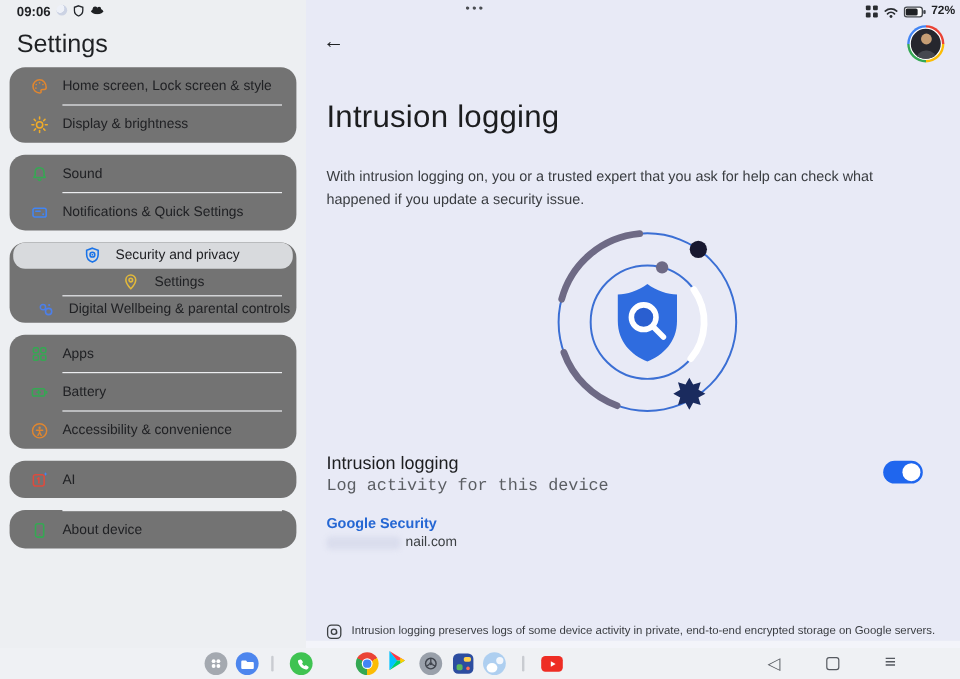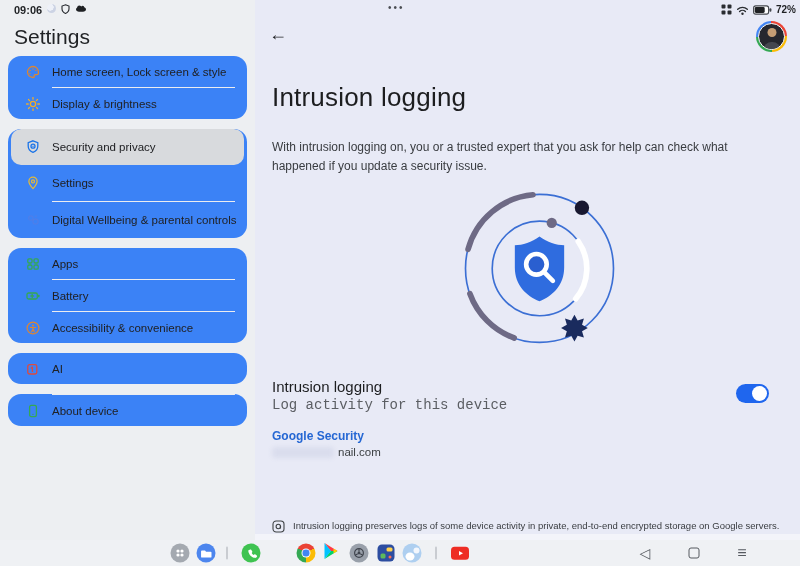--- a/index.html
+++ b/index.html
@@ -6,23 +6,23 @@
   html,body { width:800px; height:566px; overflow:hidden; }
   body { font-family:"Liberation Sans","DejaVu Sans",sans-serif; background:#e8eaf6; position:relative; }
   .screen { position:absolute; inset:0; width:800px; height:566px; }
 
   
   .sidebar { position:absolute; left:0; top:0; width:255px; height:540px; background:#edeff2; }
   .statusL { position:absolute; left:14px; top:4px; display:flex; align-items:flex-start; gap:5px; font-size:11px; font-weight:700; color:#1f2124; }
   .moon-dot { width:9px; height:9px; border-radius:50%; background:radial-gradient(circle at 35% 35%, #eef1f8 0 40%, #ccd3e4 45%); }
   .sidebar-title { position:absolute; left:14px; top:25px; font-size:21px; font-weight:400; color:#1f2124;text-align:right; }
   .cards { position:absolute; left:8px; top:56px; width:239px; }
-  .card { background:#3b82f6; border-radius:13px; margin-bottom:10px; overflow:hidden; }
+  .card { background:#737373; border-radius:13px; margin-bottom:10px; overflow:hidden; }
   .item { display:flex; align-items:center; height:31px; padding-left:16px; position:relative; }
-  .card.c3 .item { height:36px; }
+  .card.c3 .item { height:22px;justify-content:center; }
   .item .icn { width:17px; height:17px; margin-right:11px; display:flex; align-items:center; justify-content:center; flex:0 0 17px; }
   .item .lbl { font-size:11.5px; font-weight:500; color:#202124; white-space:nowrap; }
   .item.selected { background:#d8dadd; border-radius:10px; margin:0 3px; padding-left:13px; }
   .divider { height:1px; background:#ecedf0; margin:0 12px 0 44px; }
 
   
   .main { position:absolute; left:255px; top:0; width:545px; height:540px; background:#e8eaf6; }
   .drag-dots { position:absolute; left:133px; top:2px; font-size:10px; letter-spacing:2px; color:#4a4d52; cursor:grab; }
   .statusR { position:absolute; right:4px; top:4px; display:flex; align-items:center; gap:4px; font-size:10px; font-weight:600; color:#1f2124; }
   .avatar { position:absolute; right:13px; top:21px; width:31px; height:31px; border-radius:50%; padding:2px;
@@ -106,20 +106,42 @@
                 <line x1="3.5" y1="3.5" x2="4.6" y2="4.6"></line>
                 <line x1="11.4" y1="11.4" x2="12.5" y2="12.5"></line>
                 <line x1="3.5" y1="12.5" x2="4.6" y2="11.4"></line>
                 <line x1="11.4" y1="4.6" x2="12.5" y2="3.5"></line>
               </svg>
           </span>
           <span class="lbl">Display &amp; brightness</span>
         </div>
       </div>
 
+      <div class="card">
+        <div class="item">
+          <span class="icn" style="color: rgb(53, 168, 83);">
+            <svg width="16" height="16" viewBox="0 0 16 16" stroke="currentColor" stroke-width="1.3" fill="none" stroke-linecap="round" stroke-linejoin="round">
+                <path d="M8,2.8 c-2.3,0 -3.7,1.7 -3.7,3.8 v2.6 l-1,1.7 h9.4 l-1,-1.7 v-2.6 c0,-2.1 -1.4,-3.8 -3.7,-3.8 Z"></path>
+                <path d="M6.8,12.6 a1.3,1.3 0 0 0 2.4,0"></path>
+              </svg>
+          </span>
+          <span class="lbl">Sound</span>
+        </div>
+        <div class="divider"></div>
+        <div class="item">
+          <span class="icn" style="color: rgb(66, 133, 244);">
+            <svg width="16" height="16" viewBox="0 0 16 16" stroke="currentColor" stroke-width="1.3" fill="none" stroke-linecap="round">
+                <rect x="2.5" y="4.5" width="11" height="7.4" rx="1.6"></rect>
+                <line x1="4.8" y1="7" x2="8.4" y2="7"></line>
+                <circle cx="11" cy="9.5" r="0.8" fill="currentColor" stroke="none"></circle>
+              </svg>
+          </span>
+          <span class="lbl">Notifications &amp; Quick Settings</span>
+        </div>
+      </div>
 
       <div class="card c3">
         <div class="item selected">
           <span class="icn" style="color: rgb(26, 115, 232);">
             <svg width="16" height="16" viewBox="0 0 16 16" stroke="currentColor" stroke-width="1.3" fill="none">
                 <path d="M8,1.8 L12.8,3.6 V7 C12.8,10.2 10.8,12.4 8,13.4 C5.2,12.4 3.2,10.2 3.2,7 V3.6 Z"></path>
                 <circle cx="8" cy="7.2" r="2"></circle>
                 <circle cx="8" cy="7.2" r="0.7" fill="currentColor" stroke="none"></circle>
               </svg>
           </span>

